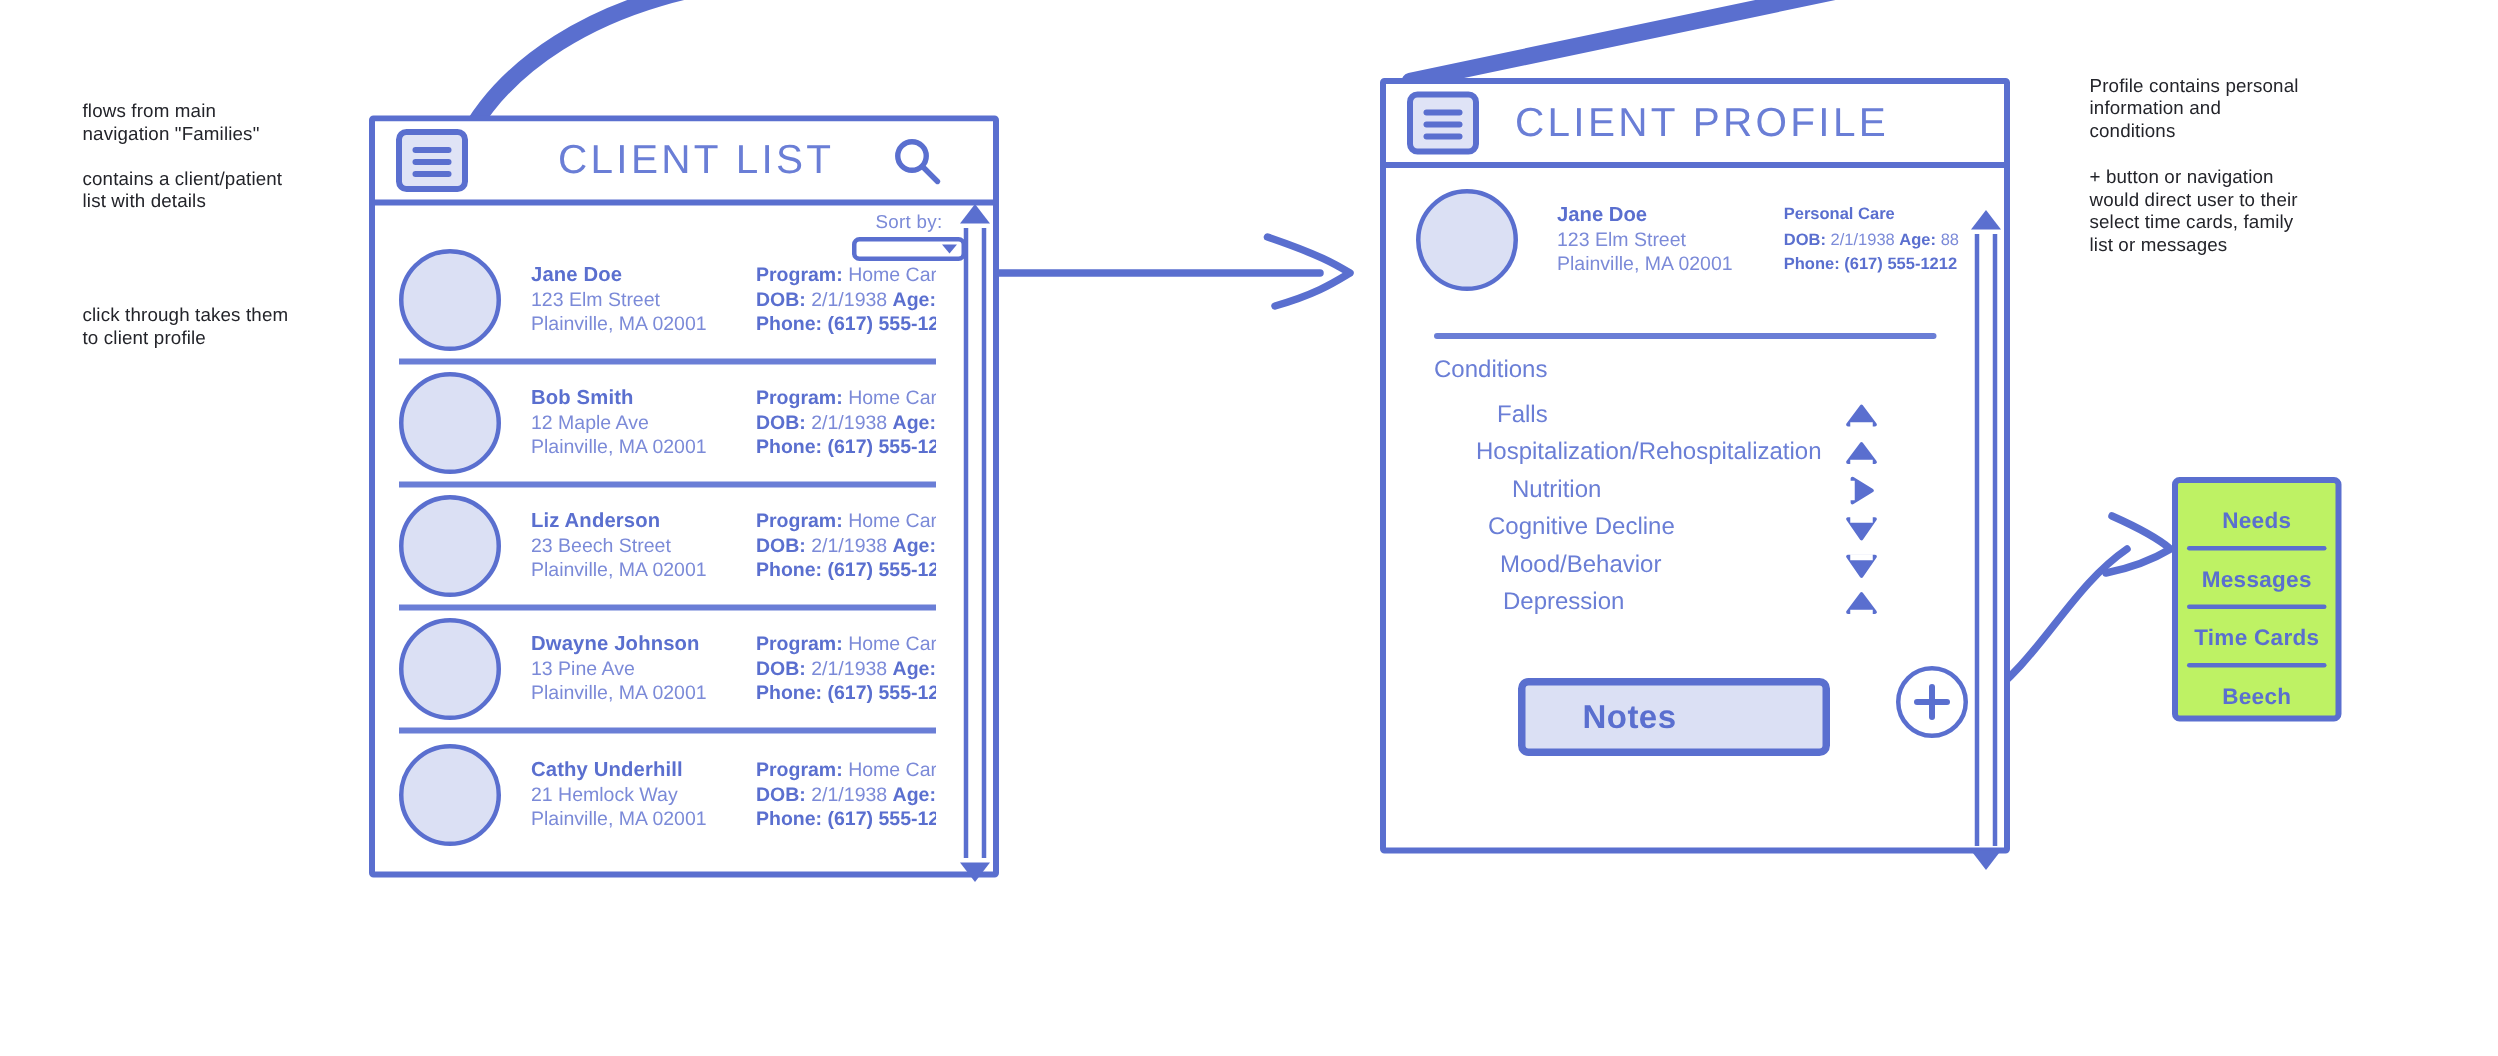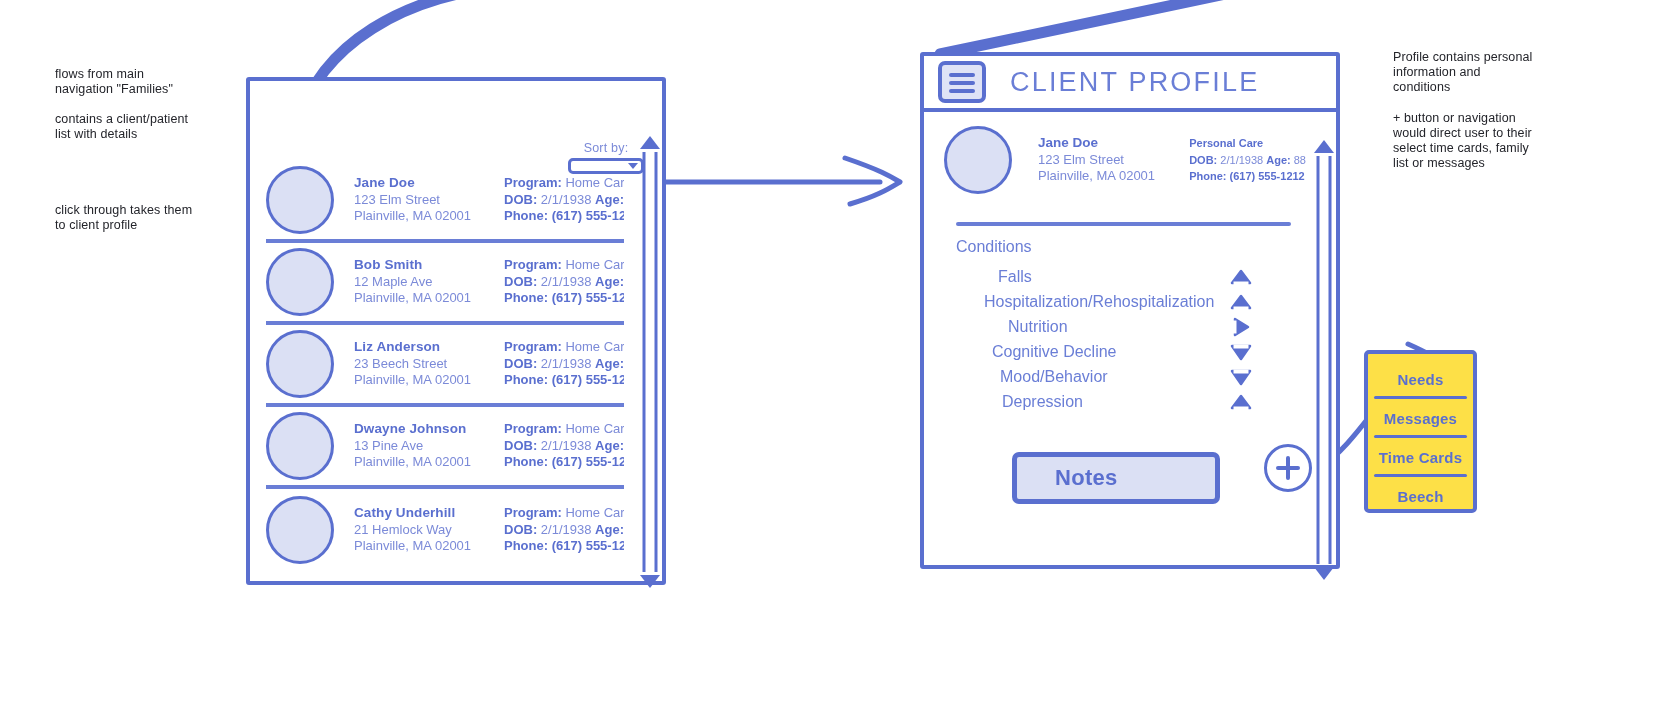--- a/index.html
+++ b/index.html
@@ -333,30 +333,29 @@
     position: absolute;
     background: #5a6fcf;
     border-radius: 2px;
   }
   .plus-btn i.h { left: 9px; right: 9px; top: 50%; height: 3.5px; margin-top: -1.75px; }
   .plus-btn i.v { top: 9px; bottom: 9px; left: 50%; width: 3.5px; margin-left: -1.75px; }
 
   
   #nav-card {
     position: absolute;
-    left: 1364px;
+    left: 1448px;
     top: 318px;
     width: 113px;
     height: 163px;
     box-sizing: border-box;
     border: 4px solid #5a6fcf;
     border-radius: 5px;
-    background: #fde047;
+    background: #bef264;
     padding-top: 6px;
-    margin-top: 32px;
   }
   .nav-item {
     position: relative;
     height: 39px;
     display: flex;
     align-items: center;
     justify-content: center;
   }
   .nav-item span {
     font-size: 15px;
@@ -403,20 +402,34 @@
   <div class="note" id="note-right-1">Profile contains personal
 information and
 conditions</div>
   <div class="note" id="note-right-2">+ button or navigation
 would direct user to their
 select time cards, family
 list or messages</div>
 
   <div class="window" id="client-list-window" style="left:246px; top:77px; width:420px; height:508px;">
 
+    <div class="titlebar">
+      <div class="hamburger">
+        <i></i>
+          <i></i>
+          <i></i>
+      </div>
+      <div class="title" style="left:122px;">CLIENT  LIST</div>
+      <div class="search-icon">
+        <svg viewBox="0 0 34 34" width="34" height="34">
+          <circle cx="14" cy="14" r="9.5" fill="none" stroke="#5a6fcf" stroke-width="3.6"></circle>
+          <line x1="21" y1="21" x2="31" y2="31" stroke="#5a6fcf" stroke-width="3.6" stroke-linecap="round"></line>
+        </svg>
+      </div>
+    </div>
 
     <div class="list-body">
 
       <div class="sortbar">
         <span class="lbl">Sort by:</span>
         <div class="sort-select">
           <span class="caret"></span>
         </div>
       </div>
 

